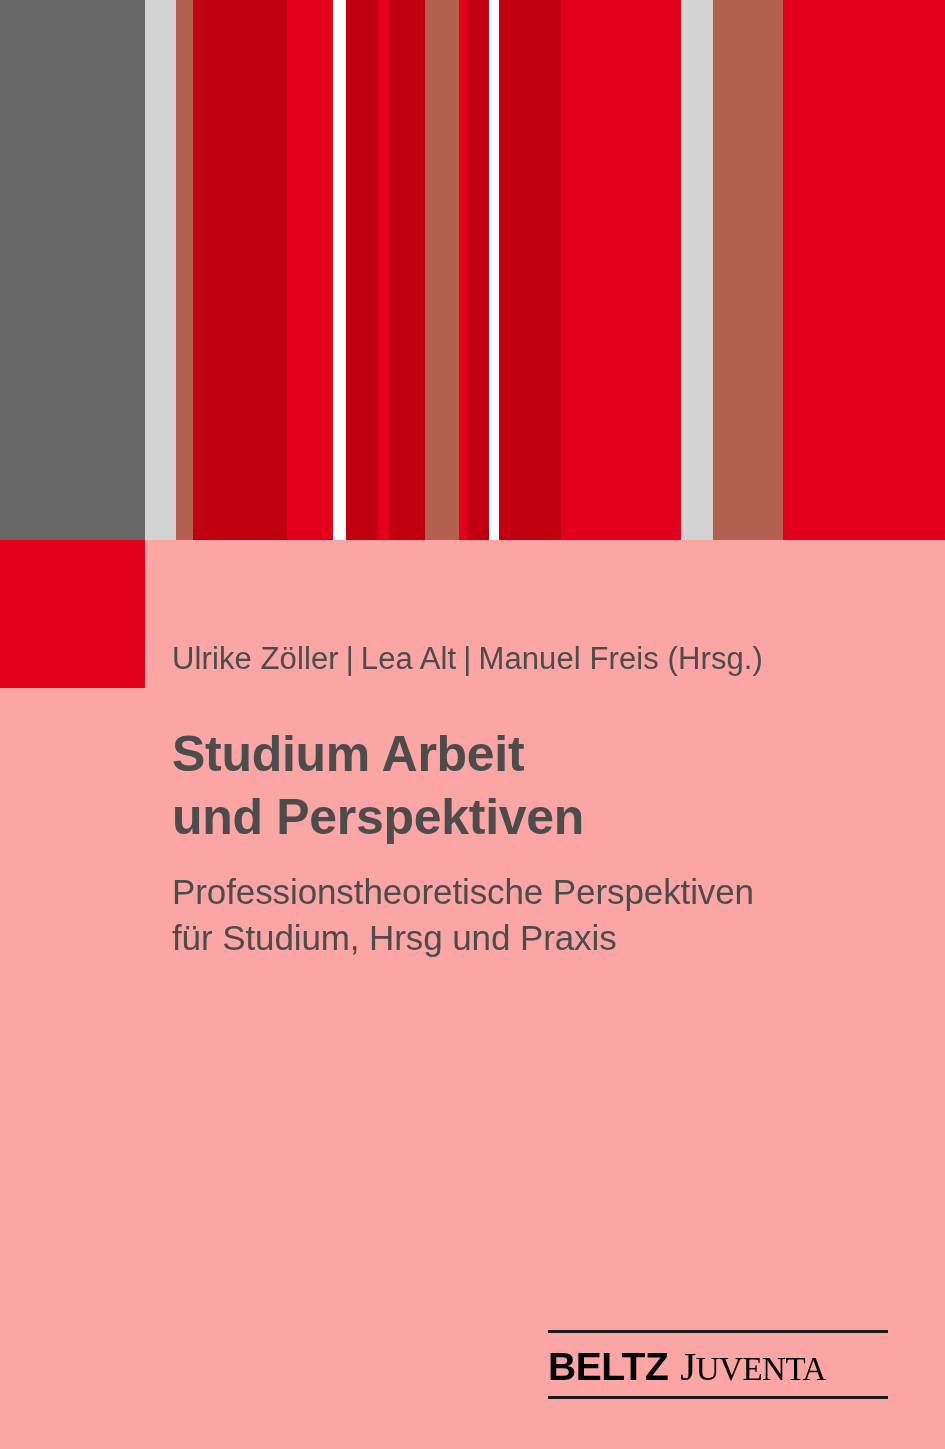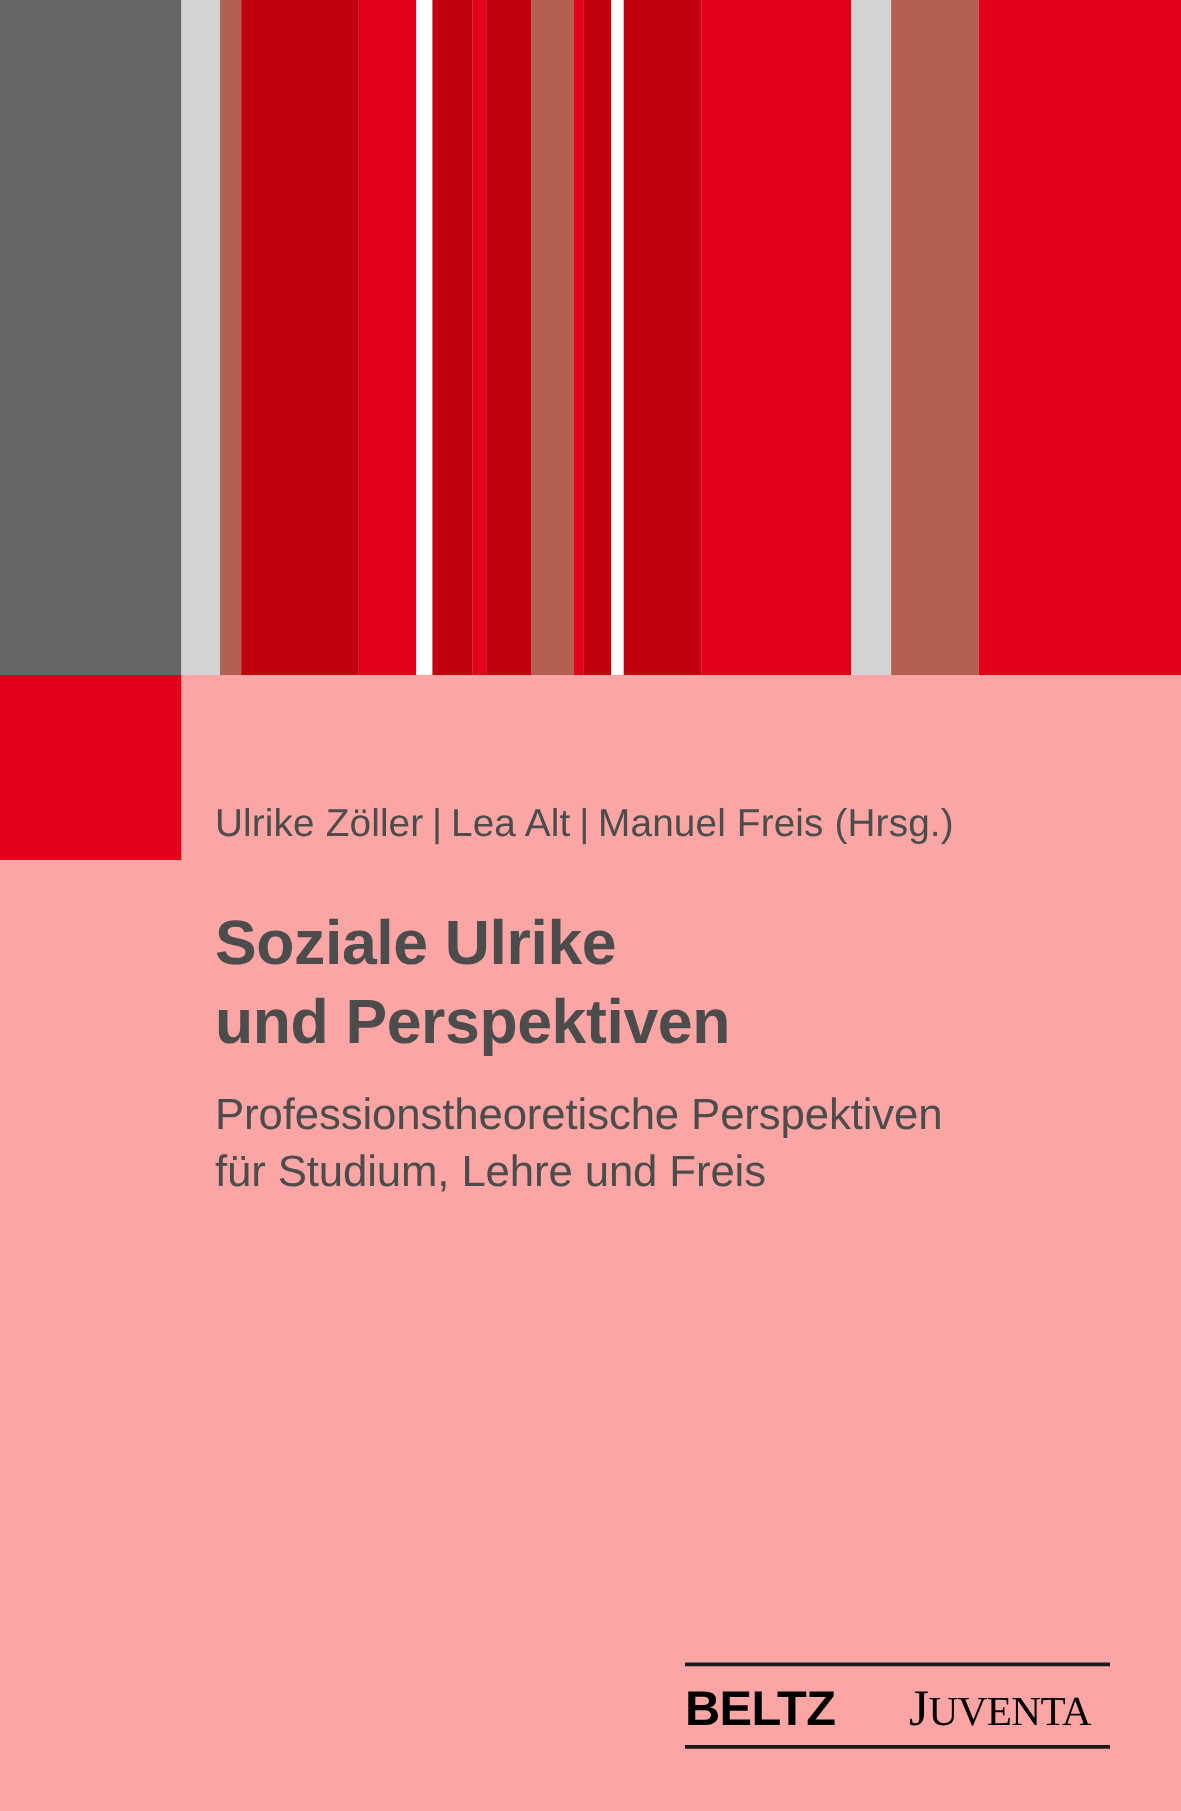--- a/index.html
+++ b/index.html
@@ -91,21 +91,20 @@
     height: 3px;
     background: #1a1a1a;
   }
   .logo-text {
     margin-top: 9px;
     display: flex;
     align-items: baseline;
     justify-content: flex-start;
     color: #000000;
     font-family: "Liberation Serif", serif;
-    gap: 47px;
   }
   .logo-beltz {
     font-family: "Liberation Sans", sans-serif;
     font-weight: bold;
     font-size: 39px;
     letter-spacing: -0.5px;
   }
   .logo-juventa {
     font-family: "Liberation Serif", serif;
     font-size: 41px;
@@ -150,27 +149,27 @@
     </div>
 
   <div class="red-square"></div>
 
   <div class="text-block">
     <div class="editors">
       <span>Ulrike Zöller</span><span class="sep">|</span><span>Lea Alt</span><span class="sep">|</span><span>Manuel Freis (Hrsg.)</span>
     </div>
 
     <div class="title">
-      <div>Soziale Ulrike</div>
+      <div>Studium Arbeit</div>
       <div>und Perspektiven</div>
     </div>
 
     <div class="subtitle">
       <div>Professionstheoretische Perspektiven</div>
-      <div>für Studium, Lehre und Freis</div>
+      <div>für Studium, Hrsg und Praxis</div>
     </div>
   </div>
 
   <div class="logo">
     <div class="logo-rule"></div>
     <div class="logo-text">
       <span class="logo-beltz">BELTZ</span>
       <span class="logo-juventa"><span>J</span><span class="small">UVENTA</span></span>
     </div>
     <div class="logo-rule-bottom"></div>

